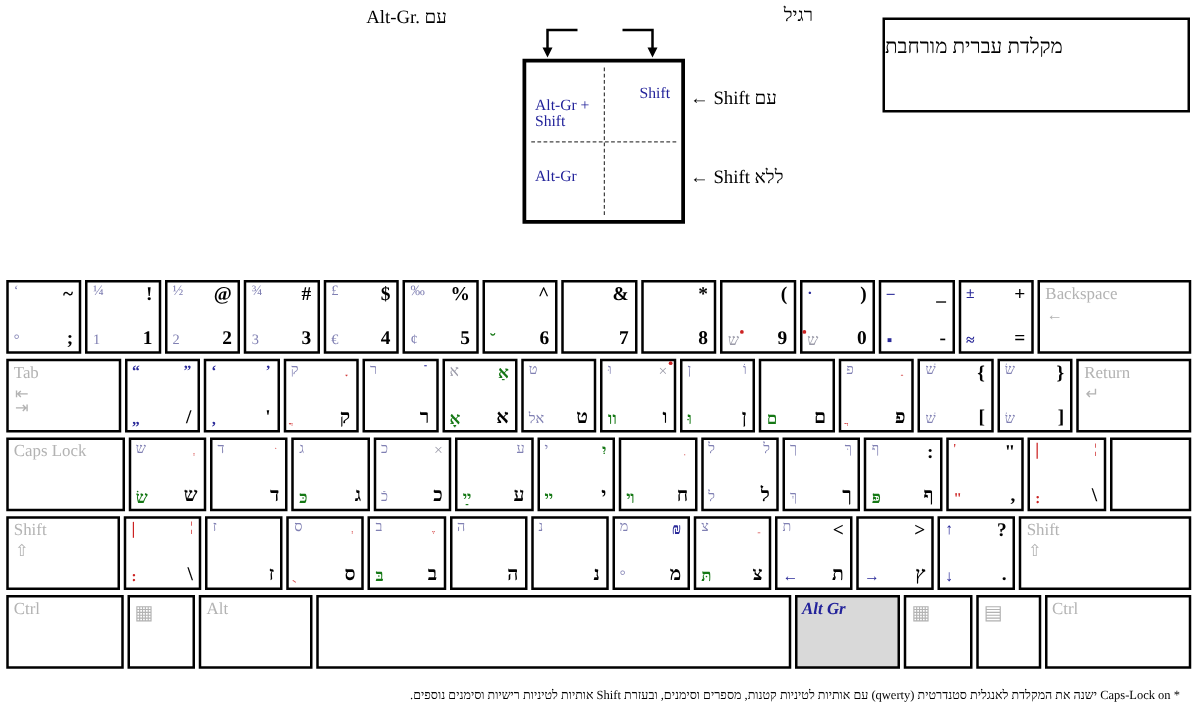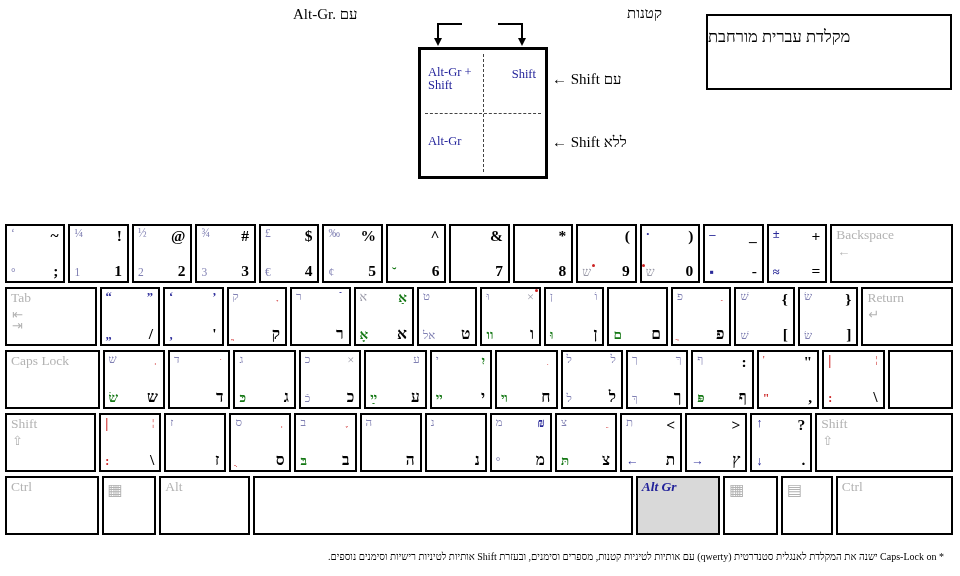--- a/index.html
+++ b/index.html
@@ -5,21 +5,21 @@
   html,body{margin:0;padding:0;background:#fff;}
   body{width:960px;height:576px;position:relative;overflow:hidden;
        font-family:"Liberation Serif","DejaVu Sans",serif;color:#000;}
   .abs{position:absolute;}
   
   .hdr-label{font-size:15px;}
   .legend-box{left:418px;top:47px;width:124px;height:126px;border:3px solid #000;}
   .legend-vline{left:50%;top:4px;bottom:4px;width:0;border-left:1px dashed #444;position:absolute;}
   .legend-hline{top:50%;left:4px;right:4px;height:0;border-top:1px dashed #444;position:absolute;}
   .quad{position:absolute;color:#22229a;font-size:12.5px;line-height:13px;}
-  .q-as{left:7px;top:16px;width:54px;}
+  .q-as{left:7px;top:28px;width:54px;}
   .q-s{right:9px;top:18px;}
   .q-a{left:7px;bottom:28px;}
   .title-box{left:706px;top:14px;width:242px;height:72px;border:2px solid #000;text-align:left;}
   .title-box div{font-size:16.5px;line-height:26px;}
   .title-box .l1{margin-top:8px;}
   
   #keyboard{position:absolute;left:5px;top:224px;width:948px;}
   .krow{display:flex;gap:3px;height:59px;margin-bottom:4px;}
   .key{position:relative;border:2px solid #000;background:#fff;min-width:0;flex-basis:0;}
   .key.altgr{background:#d9d9d9;}
@@ -44,21 +44,21 @@
   .dot-tr::after{right:-4px;}
   .dot-tl::after{left:-4px;}
   
   .footnote{position:absolute;top:551px;right:16px;font-size:10px;direction:rtl;}
 </style>
 </head>
 <body>
 
 <div class="abs hdr-label" style="left:293px;top:6px;">Alt-Gr. עם</div>
 
-<div class="abs hdr-label" style="left:627px;top:5px;" dir="rtl">קטנות</div>
+<div class="abs hdr-label" style="left:627px;top:5px;" dir="rtl">רגיל</div>
 
 <svg class="abs" style="left:424px;top:20px;" width="120" height="27">
   <path d="M38,4 L14,4 L14,19" fill="none" stroke="#000" stroke-width="2"></path>
   <polygon points="14,26 10,18 18,18" fill="#000"></polygon>
   <path d="M74,4 L98,4 L98,19" fill="none" stroke="#000" stroke-width="2"></path>
   <polygon points="98,26 94,18 102,18" fill="#000"></polygon>
 </svg>
 
 <div class="abs legend-box">
   <div class="legend-vline"></div>

